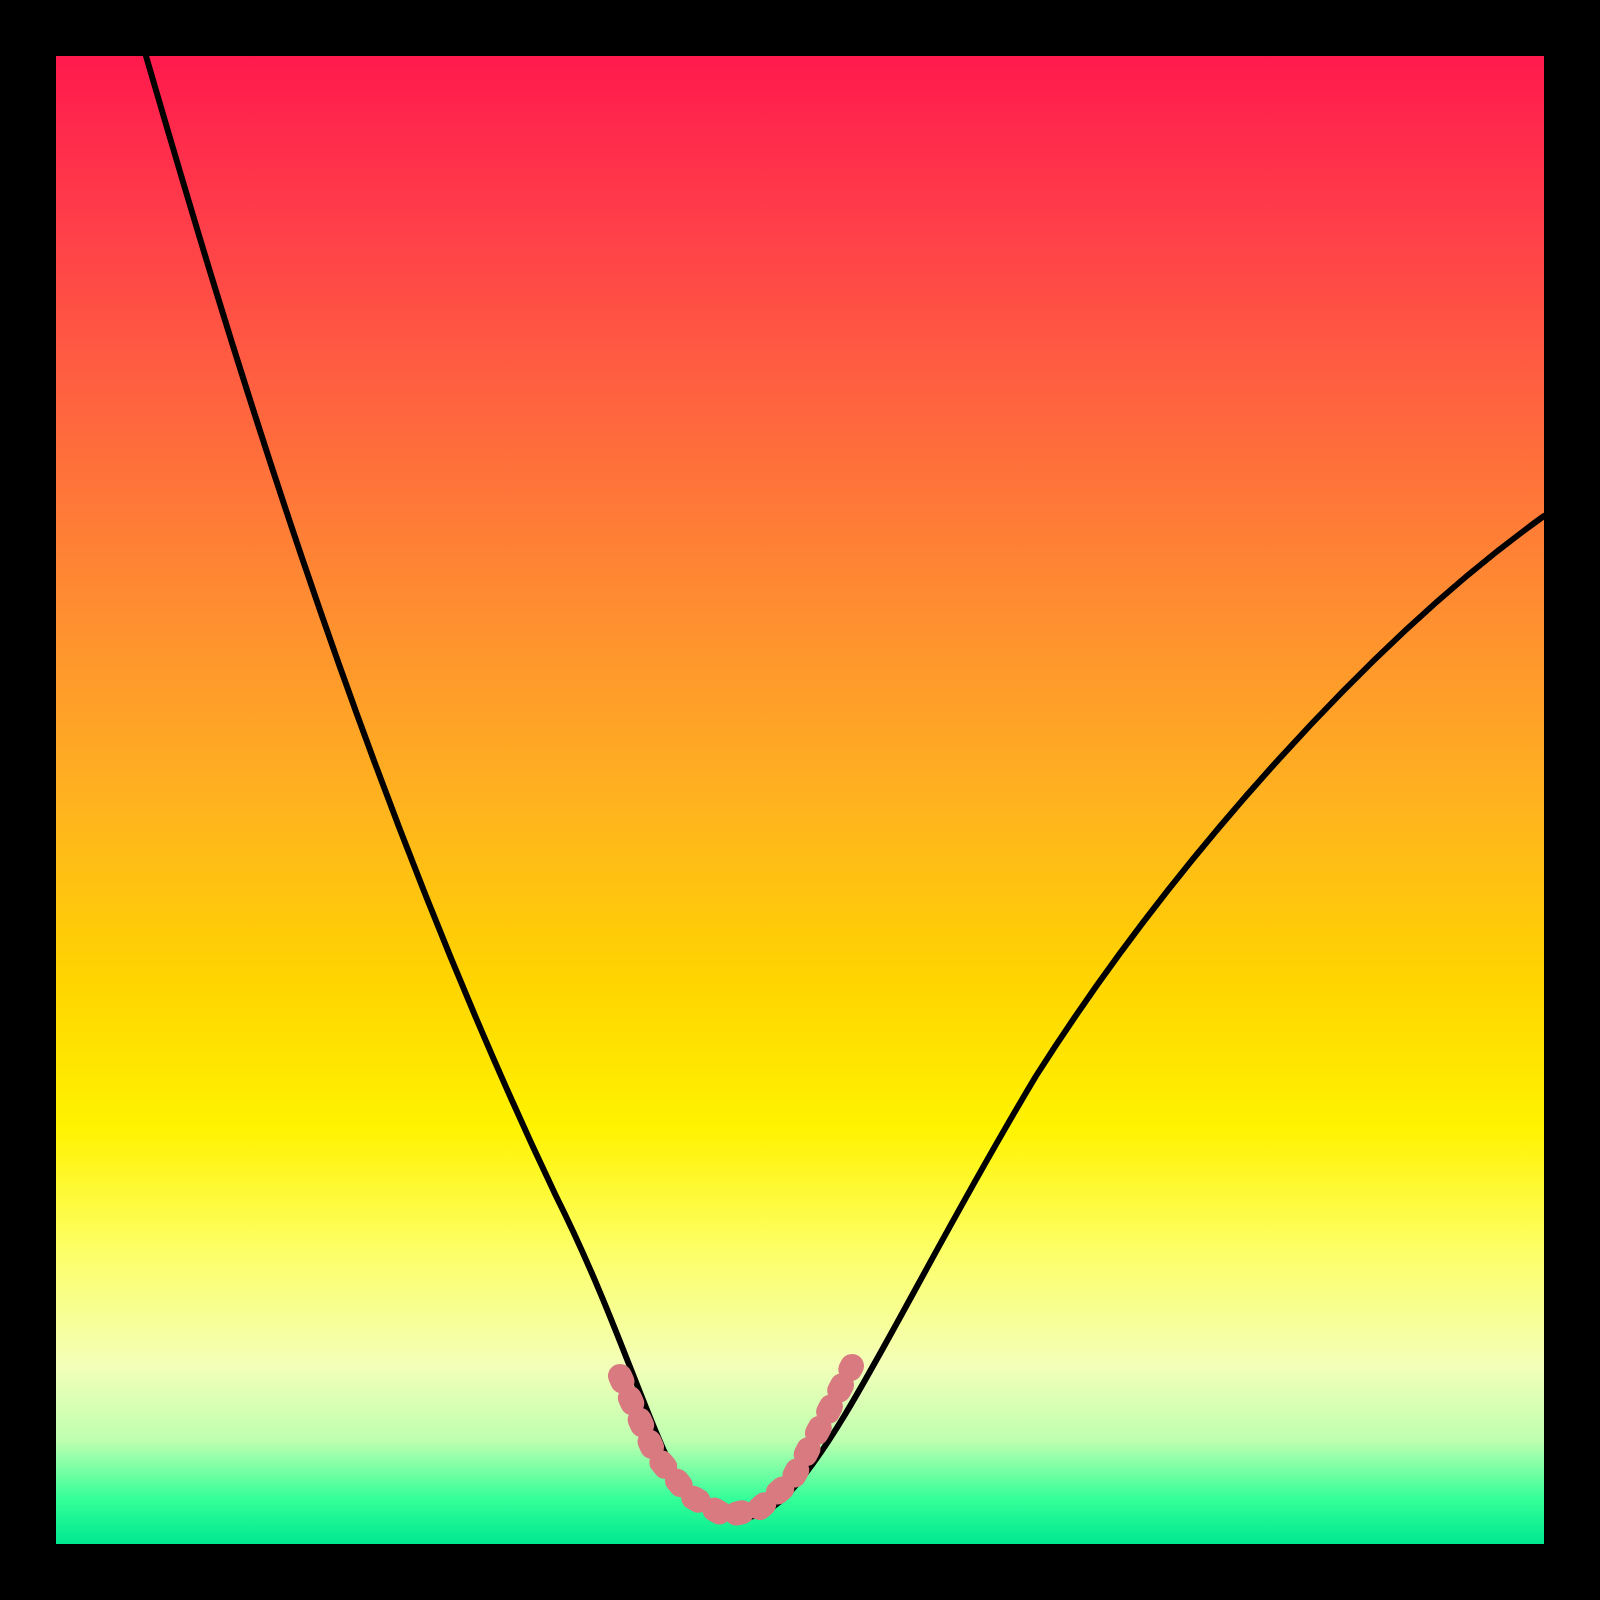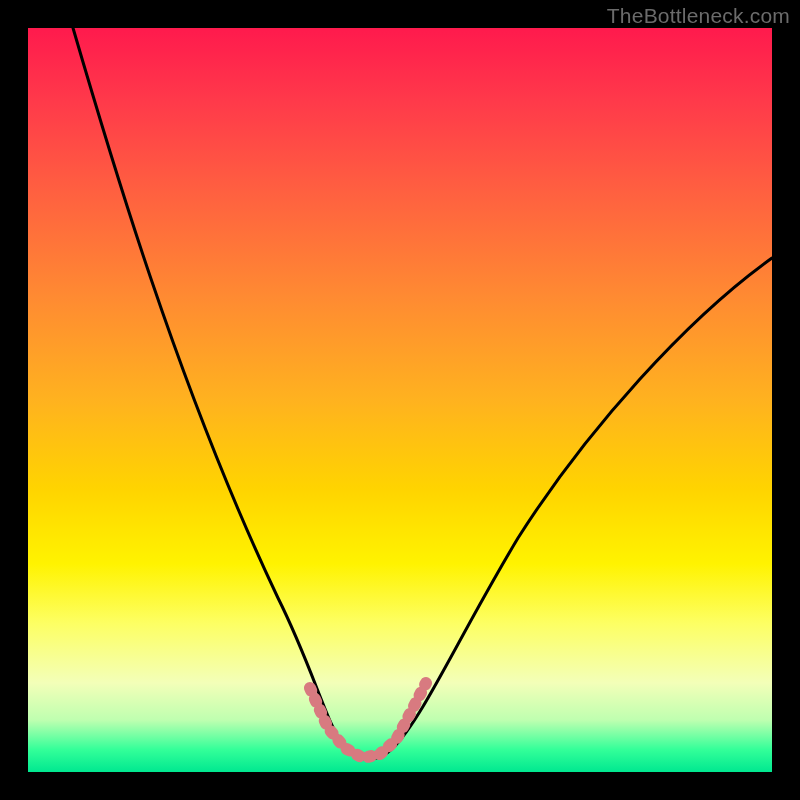--- a/index.html
+++ b/index.html
@@ -73,14 +73,13 @@
       <path d="M 282 660
                L 300 700
                L 317 720
                L 335 730
                L 352 726
                L 368 712
                L 385 680
                L 398 655" stroke="#d87a80" stroke-width="12" fill="none" stroke-linecap="round" stroke-linejoin="round" stroke-dasharray="3 9"></path>
     </svg>
   </div>
-  <div class="watermark">TheBottleneck.com</div>
 </div>
 
 </body></html>

